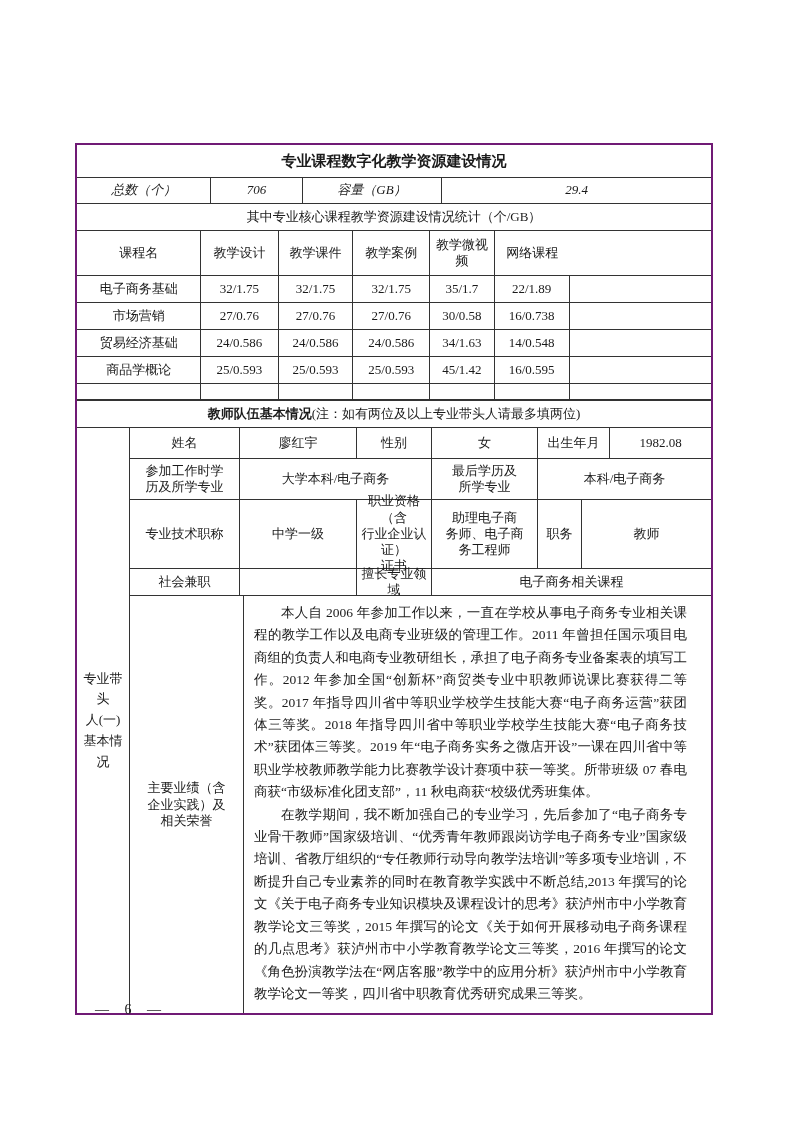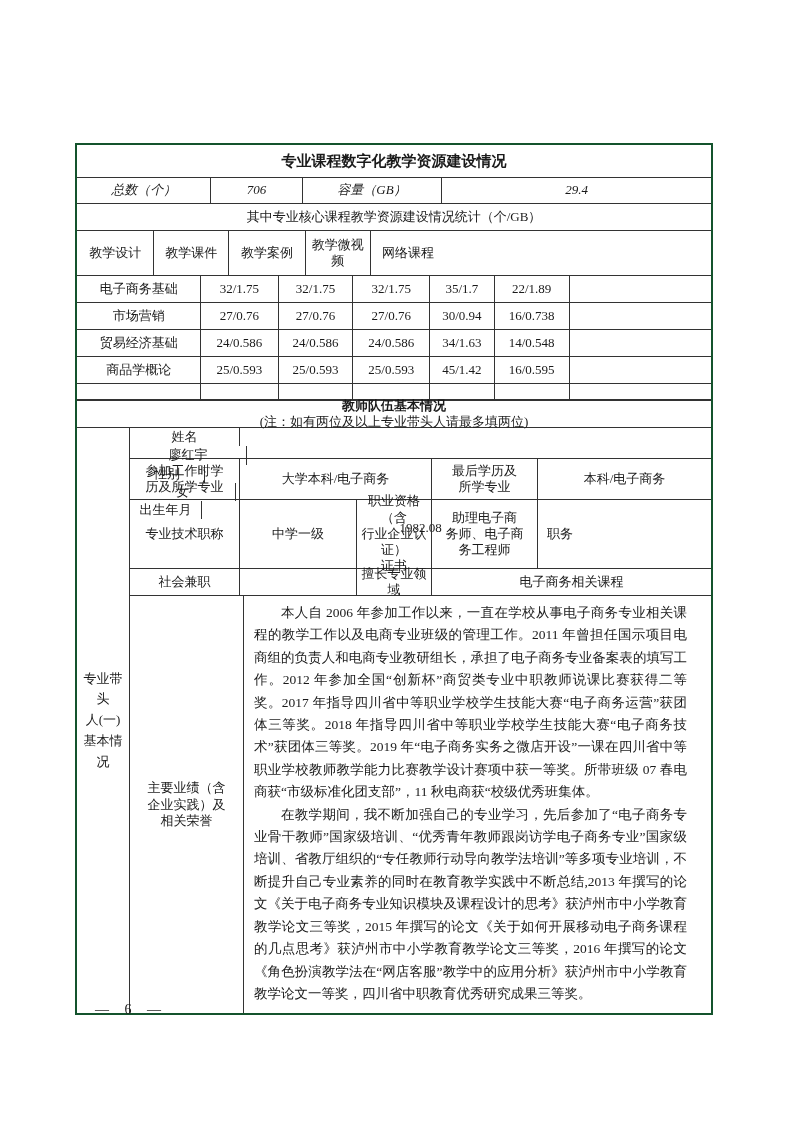--- a/index.html
+++ b/index.html
@@ -3,58 +3,58 @@
 <meta charset="utf-8">
 <style>
   html,body{margin:0;padding:0;}
   body{
     width:793px;height:1122px;background:#ffffff;position:relative;
     font-family:"Liberation Serif","DejaVu Serif",serif;
     color:#1a1a1a;
   }
   .doc-table{
     position:absolute;left:75px;top:143px;width:638px;
-    border:2px solid #14532d;box-sizing:border-box;
+    border:2px solid #701a75;box-sizing:border-box;
     font-size:13px;
   }
   .row{display:flex;flex-direction:row;align-items:stretch;border-bottom:1px solid #333;}
   .row:last-child{border-bottom:none;}
   .cell{
     box-sizing:border-box;border-right:1px solid #333;
     display:flex;align-items:center;justify-content:center;
     text-align:center;padding:1px 3px;line-height:1.25;
   }
   .cell:last-child{border-right:none;}
   .bold{font-weight:bold;}
   .title-row{height:32px;}
   .title-row .cell{font-size:15px;}
   .totals-row{height:25px;font-style:italic;}
   .subtitle-row{height:26px;}
   .chead-row{height:44px;}
   .cdata-row{height:26px;}
   .cempty-row{height:15px;}
   .section-row{height:26px;border-top:1px solid #333;}
-  .section-row .cell{font-size:13px;flex-direction:column;}
+  .section-row .cell{font-size:13px;}
   .section-note{font-weight:normal;}
   
   .w-tlabel{width:21.2%;} .w-tval{width:14.4%;} .w-clabel{width:22.0%;} .w-cval{flex:1;}
   .c0{width:19.6%;} .c1{width:12.2%;} .c2{width:11.8%;} .c3{width:12.1%;}
   .c4{width:10.2%;} .c5{width:11.8%;} .c6{flex:1;}
   
   .teacher-block{display:flex;flex-direction:row;}
   .side-cell{
     width:53px;box-sizing:border-box;border-right:1px solid #333;
     display:flex;align-items:center;justify-content:center;text-align:center;
     white-space:pre-line;line-height:1.6;padding:2px;
   }
   .tcol{flex:1;display:flex;flex-direction:column;}
   .trow{display:flex;flex-direction:row;border-bottom:1px solid #333;}
   .trow:last-child{border-bottom:none;}
   .pre{white-space:pre-line;}
-  .t-name-row{height:30px;flex-direction:column;}
+  .t-name-row{height:30px;}
   .t-edu-row{height:40px;}
   .t-title-row{height:68px;}
   .t-side-row{height:26px;}
   .tw1{width:110px;} .tw2{width:117px;} .tw3{width:75px;} .tw4{width:106px;}
   .tw5{width:72px;}  .tw6{flex:1;}
   .tw23{width:192px;} .tw56{flex:1;}
   .tw5b{width:44px;} .tw6b{flex:1;}
   .tw-rest{flex:1;}
   .tw-achv{width:114px;}
   .achv-text{
@@ -81,20 +81,21 @@
     <div class="cell w-tval">706</div>
     <div class="cell w-clabel">容量（GB）</div>
     <div class="cell w-cval">29.4</div>
   </div>
 
   <div class="row subtitle-row">
     <div class="cell" style="flex:1;">其中专业核心课程教学资源建设情况统计（个/GB）</div>
   </div>
 
   <div class="row chead-row">
+    <div class="cell c0">课程名</div>
     <div class="cell c1">教学设计</div>
     <div class="cell c2">教学课件</div>
     <div class="cell c3">教学案例</div>
     <div class="cell c4">教学微视频</div>
     <div class="cell c5">网络课程</div>
   </div>
 
   <div class="row cdata-row">
     <div class="cell c0">电子商务基础</div>
     <div class="cell c1">32/1.75</div>
@@ -102,21 +103,21 @@
     <div class="cell c3">32/1.75</div>
     <div class="cell c4">35/1.7</div>
     <div class="cell c5">22/1.89</div>
     <div class="cell c6"></div>
   </div>
   <div class="row cdata-row">
     <div class="cell c0">市场营销</div>
     <div class="cell c1">27/0.76</div>
     <div class="cell c2">27/0.76</div>
     <div class="cell c3">27/0.76</div>
-    <div class="cell c4">30/0.94</div>
+    <div class="cell c4">30/0.58</div>
     <div class="cell c5">16/0.738</div>
     <div class="cell c6"></div>
   </div>
   <div class="row cdata-row">
     <div class="cell c0">贸易经济基础</div>
     <div class="cell c1">24/0.586</div>
     <div class="cell c2">24/0.586</div>
     <div class="cell c3">24/0.586</div>
     <div class="cell c4">34/1.63</div>
     <div class="cell c5">14/0.548</div>
@@ -177,20 +178,21 @@
         <div class="cell tw1">专业技术职称</div>
         <div class="cell tw2">中学一级</div>
         <div class="cell tw3 pre">职业资格（含
 行业企业认
 证）
 证书</div>
         <div class="cell tw4 pre">助理电子商
 务师、电子商
 务工程师</div>
         <div class="cell tw5b">职务</div>
+        <div class="cell tw6b">教师</div>
       </div>
 
       <div class="trow t-side-row">
         <div class="cell tw1">社会兼职</div>
         <div class="cell tw2"></div>
         <div class="cell tw3">擅长专业领域</div>
         <div class="cell tw-rest">电子商务相关课程</div>
       </div>
 
       <div class="trow">

